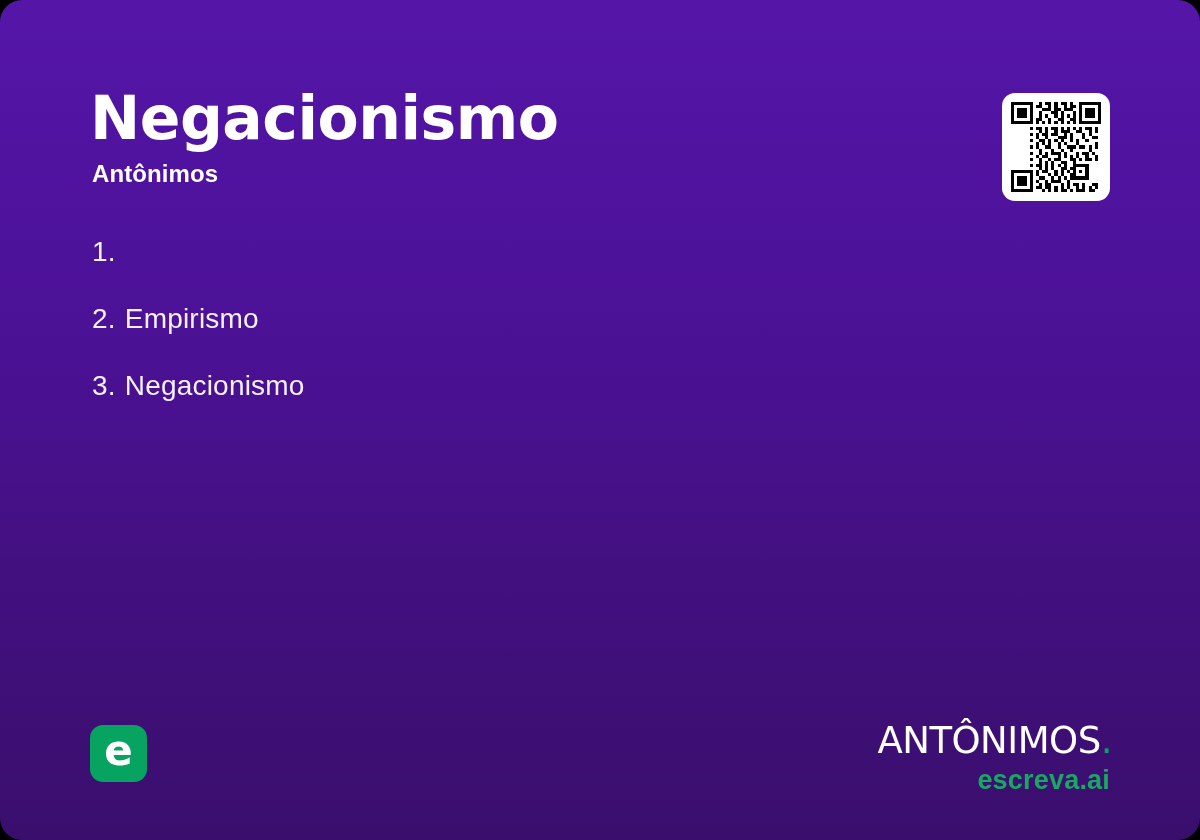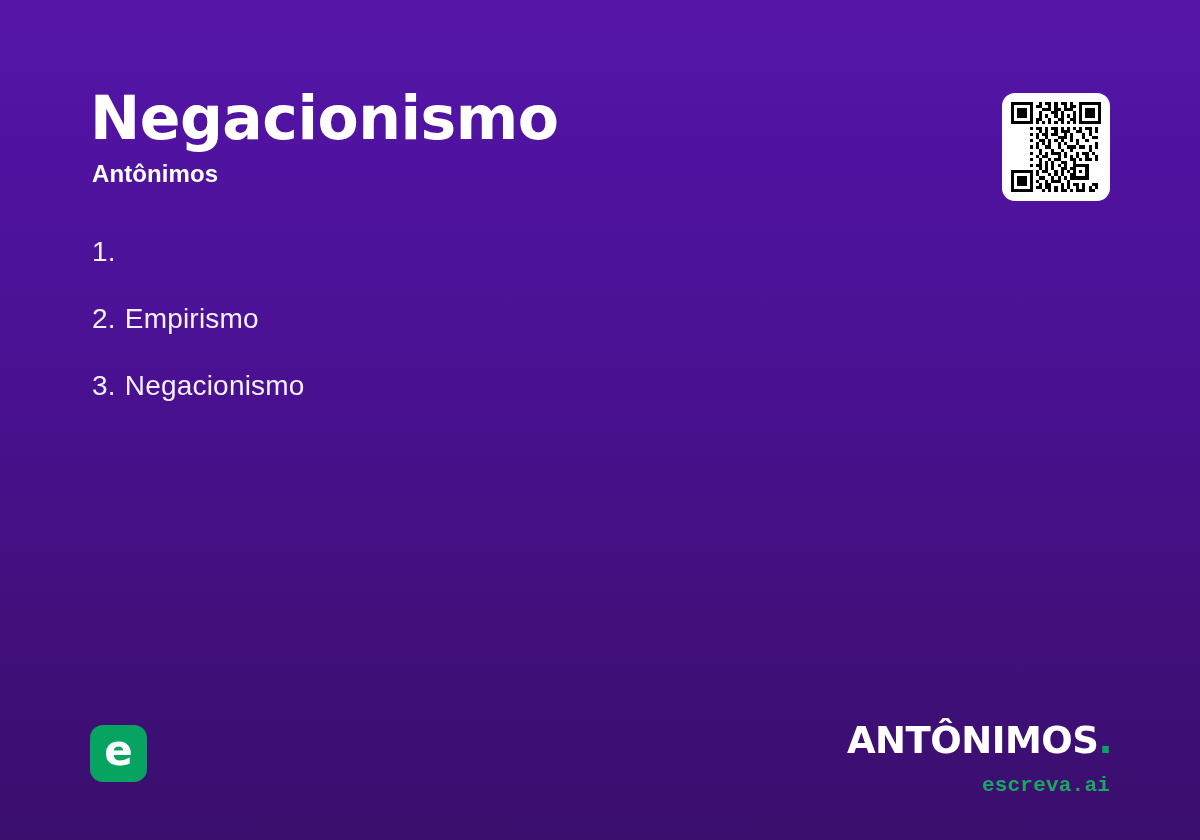--- a/index.html
+++ b/index.html
@@ -21,20 +21,21 @@
     height: 840px;
     box-sizing: border-box;
     background: linear-gradient(180deg,
         #5516a8 0%,
         #5013a0 18%,
         #4a1194 42%,
         #431080 68%,
         #3d0f74 88%,
         #3a0e6d 100%);
     overflow: hidden;
+    border-radius: 22px;
   }
 
   
   .header {
     position: absolute;
     left: 90px;
     top: 88px;
     width: 820px;
   }
 
@@ -131,39 +132,39 @@
   
   .wordmark {
     position: absolute;
     right: 88px;
     top: 722px;
     text-align: right;
   }
   .wordmark-main {
     font-family: "DejaVu Sans", "Liberation Sans", sans-serif;
     font-size: 37px;
-    font-weight: 700;
+    font-weight: 400;
     color: #ffffff;
     letter-spacing: -0.5px;
     line-height: 1;
     display: block;
     white-space: nowrap;
   }
   .wordmark-dot {
     color: #06a361;
   }
   .wordmark-sub {
-    font-family: Liberation Mono, monospace;
-    font-size: 21px;
+    font-family: Liberation Sans, sans-serif;
+    font-size: 27px;
     font-weight: 700;
     color: #17a862;
     letter-spacing: 0.2px;
     line-height: 1;
     display: block;
-    margin-top: 16px;
+    margin-top: 8px;
     margin-right: 2px;
     white-space: nowrap;
   }
 </style>
 </head>
 <body>
 
 <div class="card">
 
   <div class="header">

